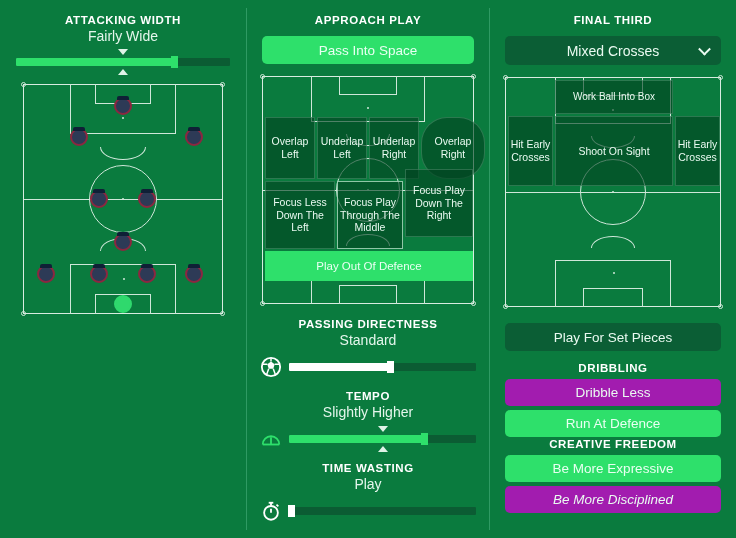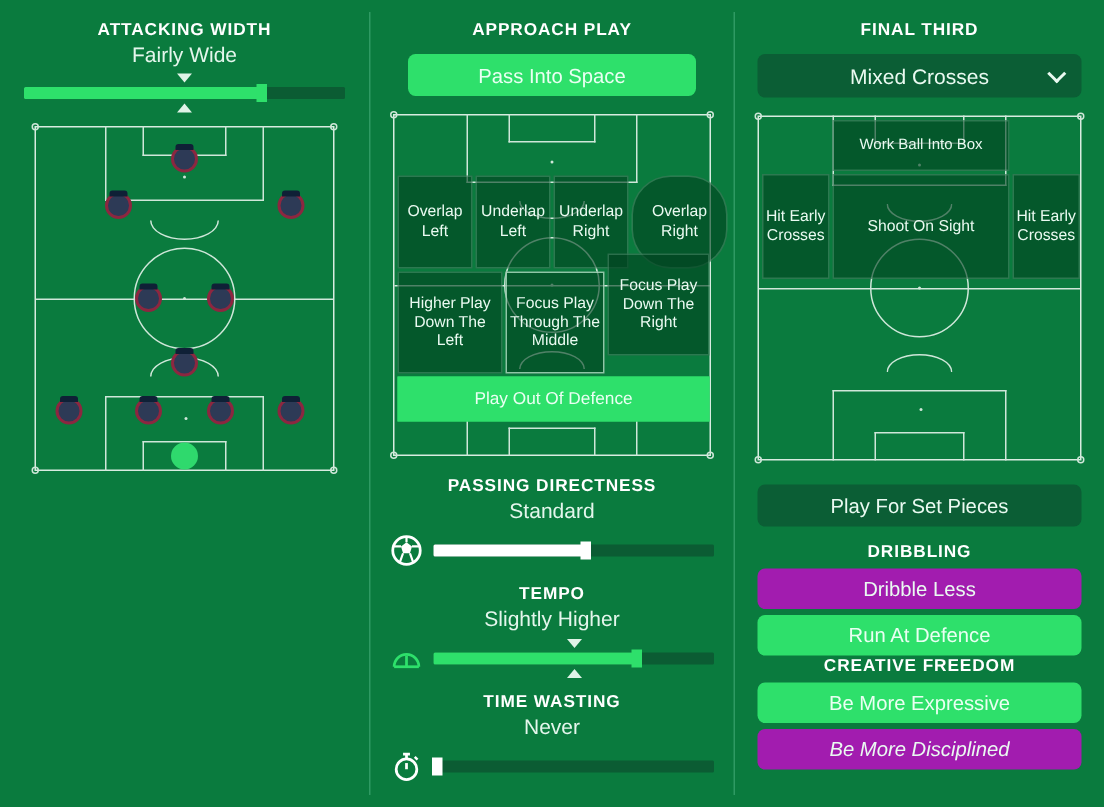--- a/index.html
+++ b/index.html
@@ -186,21 +186,21 @@
           <div class="player" style="left: 62%; top: 83%;"></div>
           <div class="player" style="left: 86%; top: 83%;"></div>
           <div class="player gk" style="left: 50%; top: 96%;"></div>
         </div>
     </div>
   </div>
 
   <div class="col col-mid">
     <div class="sect-title">APPROACH PLAY</div>
 
-    <div class="pill green" style="width:192px; height:28px; margin:10px auto 0;">Pass Into Space</div>
+    <div class="pill green" style="width:212px; height:28px; margin:10px auto 0;">Pass Into Space</div>
 
     <div class="pitch" id="mid-pitch" style="width:212px; height:228px; margin:12px auto 0;">
       <div class="corner" style="left:-3px;  top:-3px;"></div>
       <div class="corner" style="right:-3px; top:-3px;"></div>
       <div class="corner" style="left:-3px;  bottom:-3px;"></div>
       <div class="corner" style="right:-3px; bottom:-3px;"></div>
       <div class="ln" style="left:0; right:0; top:50%; height:1px;"></div>
       <div class="circle" style="left:50%; top:50%; width:64px; height:64px; transform:translate(-50%,-50%);"></div>
       <div class="dot" style="left:50%; top:50%; transform:translate(-50%,-50%);"></div>
       <div class="box" style="left:23%; top:-1px; width:54%; height:46px;"></div>
@@ -210,21 +210,21 @@
       <div class="box-b" style="position:absolute; left:23%; bottom:-1px; width:54%; height:46px;"></div>
       <div class="box-b" style="position:absolute; left:36%; bottom:-1px; width:28%; height:19px;"></div>
       <div class="dot" style="left:50%; bottom:31px;"></div>
       <div class="arc arc-b" style="left:50%; bottom:45px; width:44px; height:24px; transform:translateX(-50%);"></div>
 
       <div class="zone" style="left:2px;   top:40px;  width:50px;  height:62px;">Overlap Left</div>
       <div class="zone" style="left:54px;  top:40px;  width:50px;  height:62px;">Underlap Left</div>
       <div class="zone" style="left:106px; top:40px;  width:50px;  height:62px;">Underlap Right</div>
       <div class="zone" style="left:158px; top:40px;  width:64px;  height:62px;border-radius:26px;">Overlap Right</div>
 
-      <div class="zone" style="left:2px;   top:104px; width:70px;  height:68px;">Higher Play Down The Left</div>
+      <div class="zone" style="left:2px;   top:104px; width:70px;  height:68px;">Focus Less Down The Left</div>
       <div class="zone hl" style="left:74px;  top:104px; width:66px;  height:68px;">Focus Play Through The Middle</div>
       <div class="zone" style="left:142px; top:92px; width:68px;  height:68px;">Focus Play Down The Right</div>
 
       <div class="zone active" style="left:2px; top:174px; width:208px; height:30px;">Play Out Of Defence</div>
     </div>
 
     <div style="margin-top:14px;">
       <div class="sect-title">PASSING DIRECTNESS</div>
       <div class="sect-value">Standard</div>
       <div class="slider-row" style="width:216px; margin:8px auto 0;">
@@ -261,21 +261,21 @@
             <div class="slider-handle" id="tp-handle" style="background: rgb(46, 224, 107); left: calc(72% - 3px);"></div>
           </div>
           <div class="tri-dn" id="tp-tri-dn" style="left: calc(50% - 5px);"></div>
           <div class="tri-up" id="tp-tri-up" style="left: calc(50% - 5px);"></div>
         </div>
       </div>
     </div>
 
     <div style="margin-top:12px;">
       <div class="sect-title">TIME WASTING</div>
-      <div class="sect-value">Never</div>
+      <div class="sect-value">Play</div>
       <div class="slider-row" style="width:216px; margin:8px auto 0;">
         <span class="slider-icon">
           <svg viewBox="0 0 24 24" width="22" height="22">
             <circle cx="12" cy="14" r="7.5" fill="none" stroke="#ffffff" stroke-width="2"></circle>
             <path d="M12 14 L12 9.5" stroke="#ffffff" stroke-width="2"></path>
             <path d="M9.5 3 L14.5 3" stroke="#ffffff" stroke-width="2"></path>
             <path d="M12 3 L12 6" stroke="#ffffff" stroke-width="2"></path>
             <path d="M18 5 L20 7" stroke="#ffffff" stroke-width="1.8"></path>
           </svg>
         </span>

